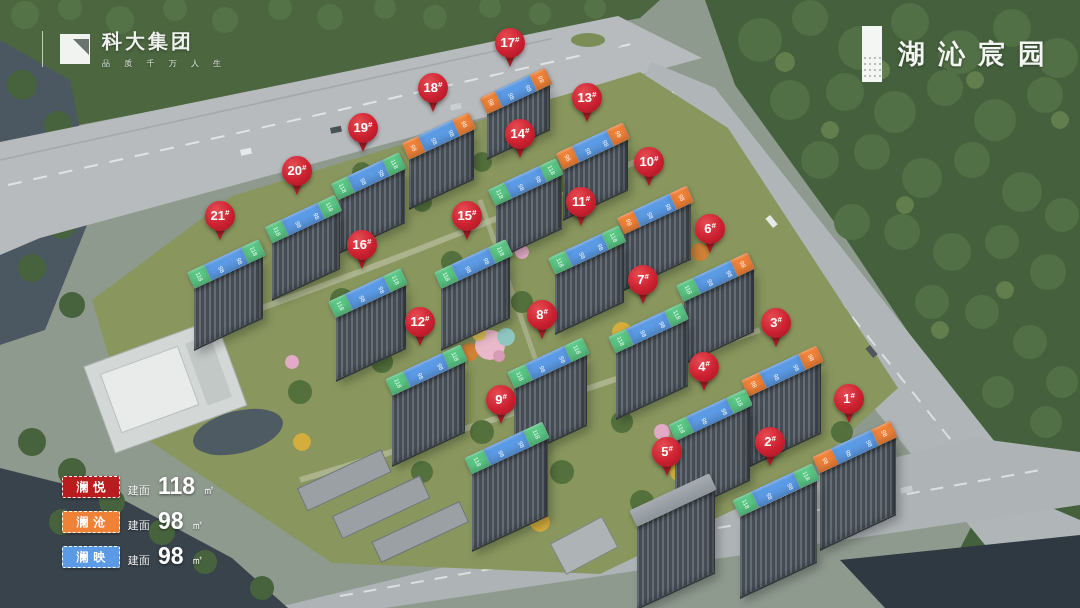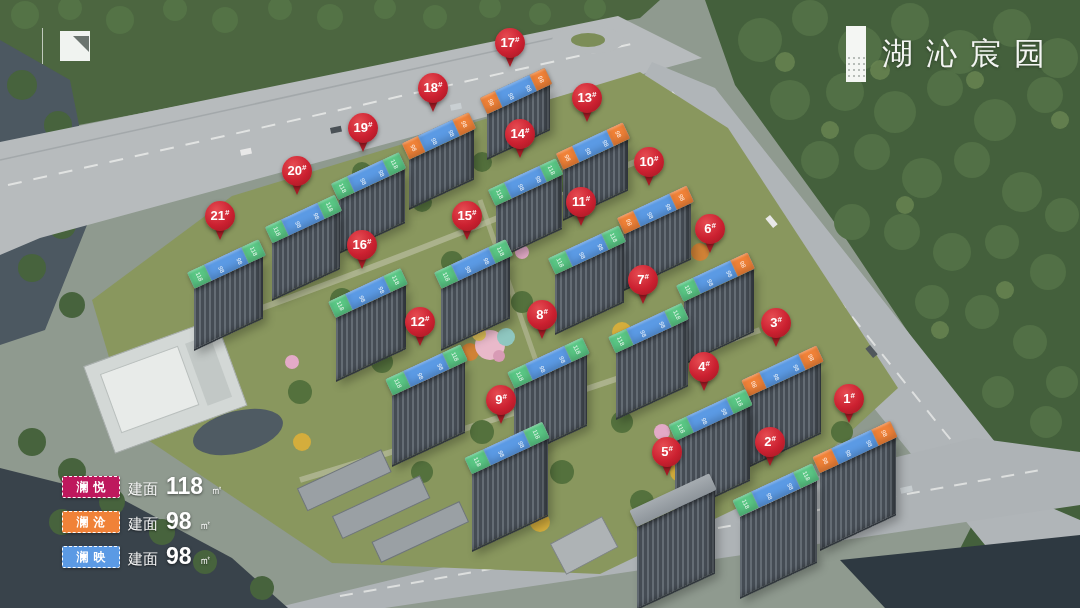--- a/index.html
+++ b/index.html
@@ -46,30 +46,30 @@
   
   .brand-left{position:absolute;left:42px;top:28px;z-index:10;display:flex;align-items:center;gap:15px;
     color:#eef1ee;text-shadow:0 1px 3px rgba(0,0,0,.4);}
   .logo-unit{display:flex;align-items:center;gap:10px;}
   .logo-name{font-size:20px;font-weight:bold;letter-spacing:3px;}
   .logo-sub{font-size:9px;letter-spacing:4px;margin-top:3px;opacity:.9;}
   .logo-sub.cn{letter-spacing:6px;font-size:8px;}
   .brand-divider{width:1px;height:36px;background:rgba(255,255,255,.65);}
   .brand-right{position:absolute;right:22px;top:26px;z-index:10;display:flex;align-items:center;gap:12px;
     color:#f3f5f2;text-shadow:0 1px 3px rgba(0,0,0,.4);}
-  .project-name{font-size:31px;letter-spacing:13px;font-weight:400;text-align:center;}
+  .project-name{font-size:27px;letter-spacing:13px;font-weight:700;text-align:center;}
 
   
   .legend{position:absolute;left:62px;top:475px;z-index:10;}
   .lg-row{display:flex;align-items:baseline;gap:8px;margin-bottom:11px;height:24px;}
   .lg-badge{align-self:center;width:56px;height:20px;border:1px dashed rgba(255,255,255,.95);border-radius:2px;
     display:flex;align-items:center;justify-content:center;
     color:#fff;font-size:12px;font-weight:bold;letter-spacing:5px;text-indent:5px;
     box-shadow:0 1px 3px rgba(0,0,0,.35);}
-  .lg-pre{font-size:15px;color:#fff;opacity:.95;text-shadow:0 1px 2px rgba(0,0,0,.6);}
+  .lg-pre{font-size:11px;color:#fff;opacity:.95;text-shadow:0 1px 2px rgba(0,0,0,.6);}
   .lg-num{font-size:23px;font-weight:bold;color:#fff;line-height:1;text-shadow:0 1px 3px rgba(0,0,0,.55);}
   .lg-unit{font-size:12px;color:#fff;text-shadow:0 1px 2px rgba(0,0,0,.55);}
 
   
   .watermark{position:absolute;left:4px;top:575px;z-index:11;
     font-size:25px;font-weight:bold;color:#fff;letter-spacing:1px;
     text-shadow:2px 0 0 #000,-2px 0 0 #000,0 2px 0 #000,0 -2px 0 #000,2px 2px 0 #000,-2px -2px 0 #000,2px -2px 0 #000,-2px 2px 0 #000;}
 </style>
 </head>
 <body>
@@ -690,39 +690,43 @@
       </div>
     </div>
 
   <div class="brand-left">
     <div class="brand-divider"></div>
     <div class="logo-unit">
       <svg width="34" height="34" viewBox="0 0 34 34">
         <rect x="2" y="2" width="30" height="30" fill="#f0f3f0"></rect>
         <polygon points="15,7 31,23 31,7" fill="#6b746f"></polygon>
       </svg>
+      <div>
+        <div class="logo-name">科大集团</div>
+        <div class="logo-sub cn">品 质 千 万 人 生</div>
+      </div>
     </div>
   </div>
 
   <div class="brand-right">
     <svg width="26" height="56" viewBox="0 0 26 56">
       <rect x="2" y="0" width="20" height="56" fill="#f4f6f3"></rect>
       <g stroke="#b7bdb8" stroke-width="2" stroke-dasharray="2 3">
         <line x1="4" y1="32" x2="22" y2="32"></line>
           <line x1="4" y1="38" x2="22" y2="38"></line>
         <line x1="4" y1="44" x2="22" y2="44"></line>
           <line x1="4" y1="50" x2="22" y2="50"></line>
       </g>
     </svg>
     <span class="project-name">湖沁宸园</span>
   </div>
 
   <div class="legend">
     <div class="lg-row">
-      <span class="lg-badge" style="background: #be185d;">澜悦</span>
+      <span class="lg-badge" style="background: #b91c1c;">澜悦</span>
       <span class="lg-pre">建面</span>
       <span class="lg-num">118</span>
       <span class="lg-unit">㎡</span>
     </div>
     <div class="lg-row">
       <span class="lg-badge" style="background: rgb(240, 130, 56);">澜沧</span>
       <span class="lg-pre">建面</span>
       <span class="lg-num">98</span>
       <span class="lg-unit">㎡</span>
     </div>

